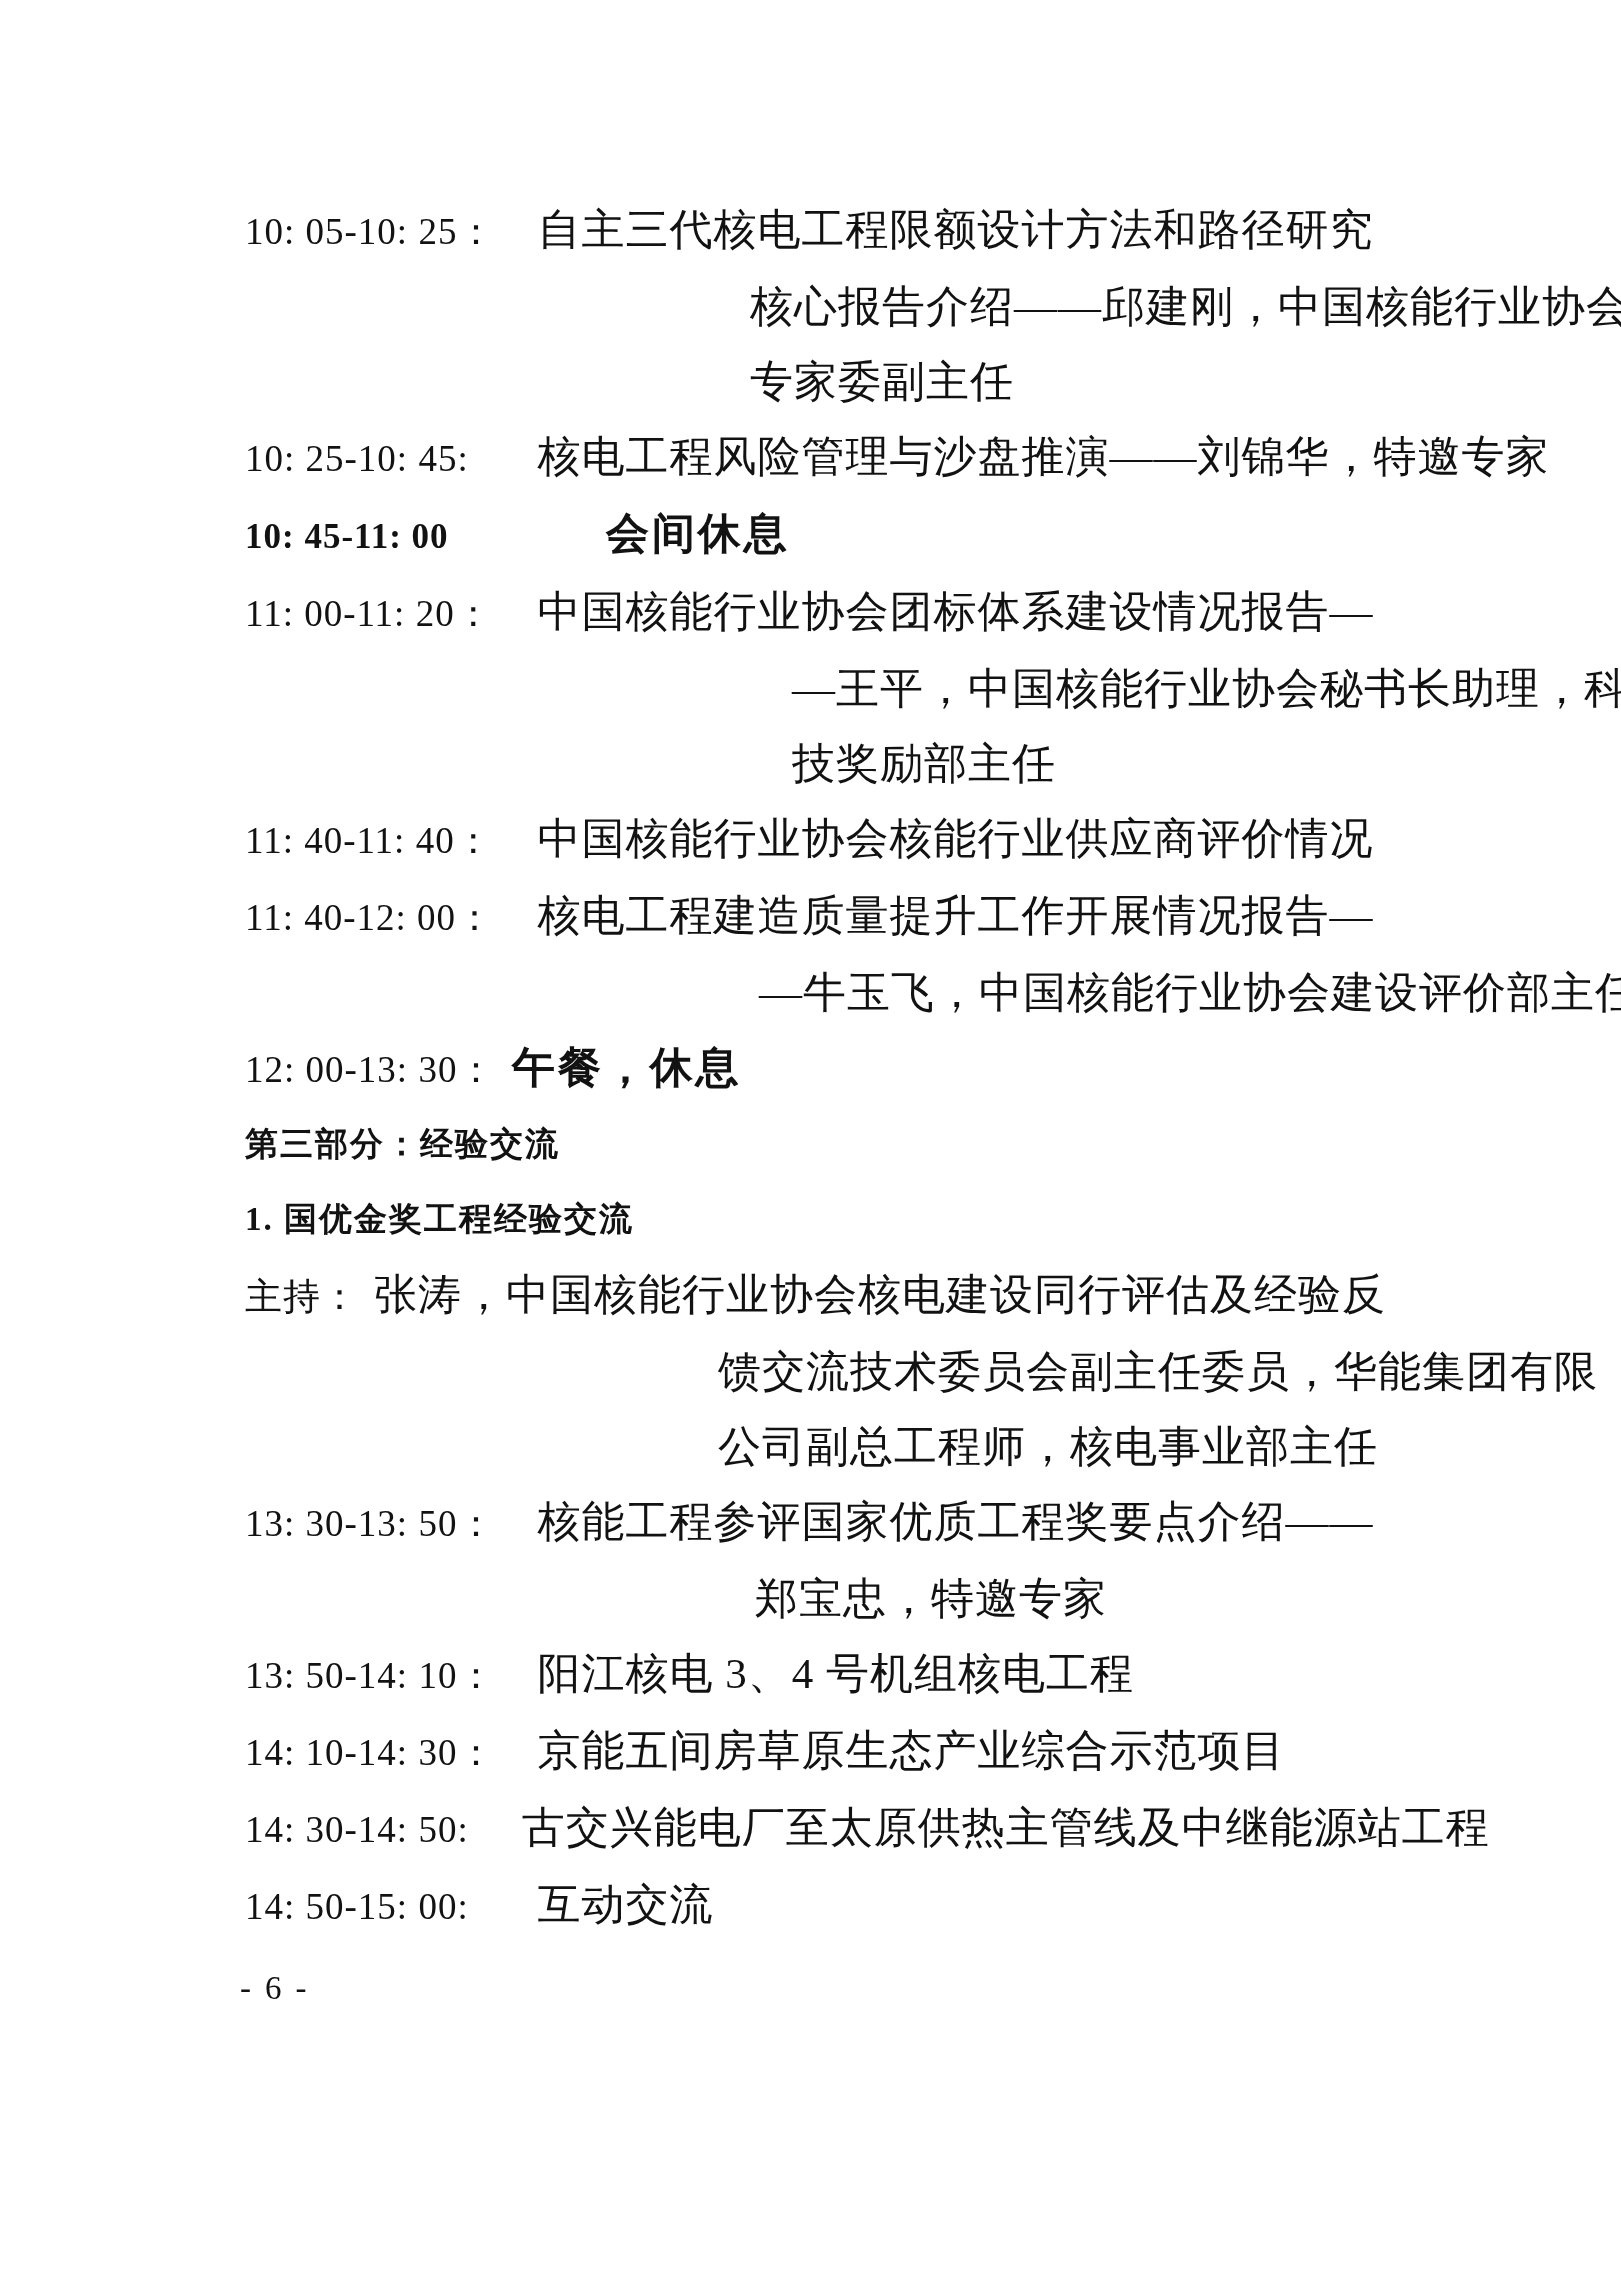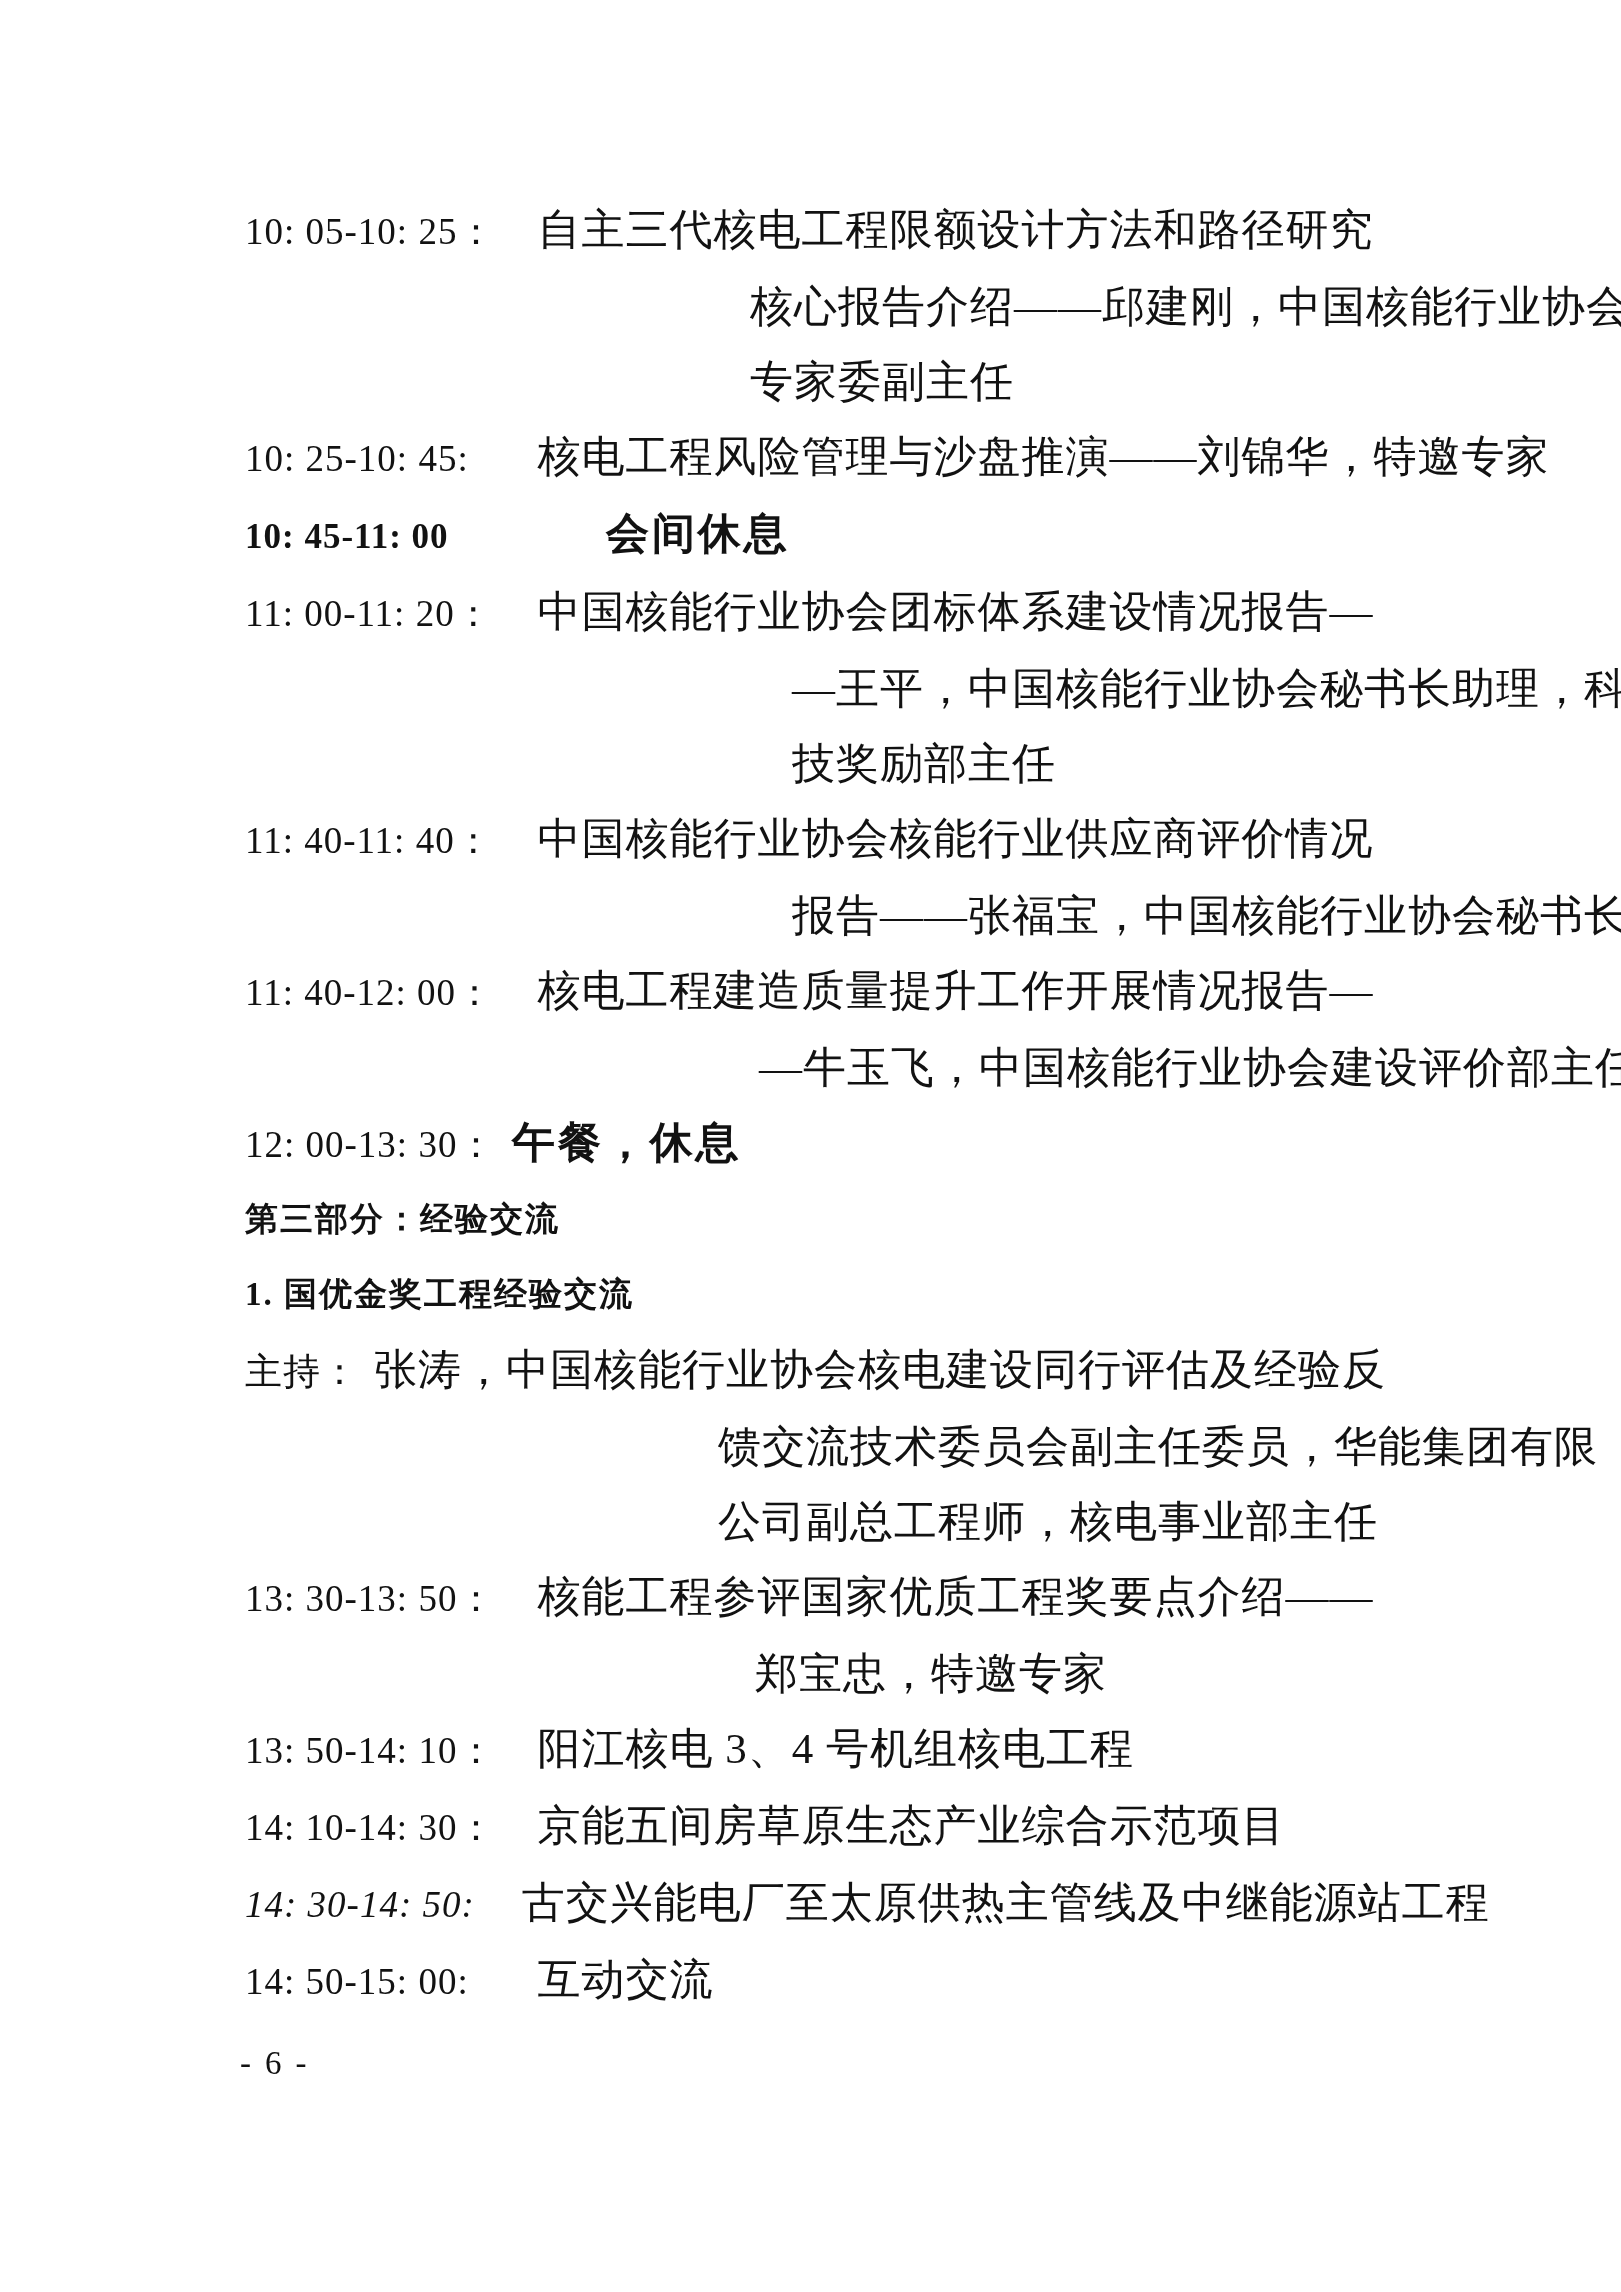--- a/index.html
+++ b/index.html
@@ -47,21 +47,21 @@
   .em-all .time{
     font-weight:bold;
     font-size:35px;
     min-width:300px;
     margin-right:61px;
   }
   .em-all .line-text{font-weight:bold;letter-spacing:2.9px;}
   .em-text .line-text{font-weight:bold;letter-spacing:2.9px;}
   
   .gap-none .time{margin-right:0;}
-  .gap-small .time{margin-right:9.8px;font-style:italic;}
+  .gap-small .time{margin-right:9.8px;}
   
   .cont{padding-left:529px;}
   .item:nth-child(1) .cont{padding-left:505px;}
   .item:nth-child(4) .cont,
   .item:nth-child(5) .cont{padding-left:547px;}
   .item:nth-child(6) .cont{padding-left:514px;}
   .item:nth-child(10) .cont{padding-left:473px;}
   .item:nth-child(11) .cont{padding-left:510px;}
   .footer{
     margin:25.5px 0 0 240px;
@@ -86,21 +86,20 @@
       <div class="item em-all">
         <div class="line first"><span class="time">10: 45-11: 00</span><span class="line-text">会间休息</span></div>
       </div>
       <div class="item">
         <div class="line first"><span class="time">11: 00-11: 20：</span><span class="line-text">中国核能行业协会团标体系建设情况报告—</span></div>
         <div class="line cont">—王平，中国核能行业协会秘书长助理，科</div>
         <div class="line cont">技奖励部主任</div>
       </div>
       <div class="item">
         <div class="line first"><span class="time">11: 40-11: 40：</span><span class="line-text">中国核能行业协会核能行业供应商评价情况</span></div>
-        <div class="line cont">报告——张福宝，中国核能行业协会秘书长</div>
       </div>
       <div class="item">
         <div class="line first"><span class="time">11: 40-12: 00：</span><span class="line-text">核电工程建造质量提升工作开展情况报告—</span></div>
         <div class="line cont">—牛玉飞，中国核能行业协会建设评价部主任</div>
       </div>
       <div class="item em-text gap-none">
         <div class="line first"><span class="time">12: 00-13: 30：</span><span class="line-text">午餐，休息</span></div>
       </div>
       <div class="item heading">第三部分：经验交流</div>
       <div class="item heading">1. 国优金奖工程经验交流</div>

